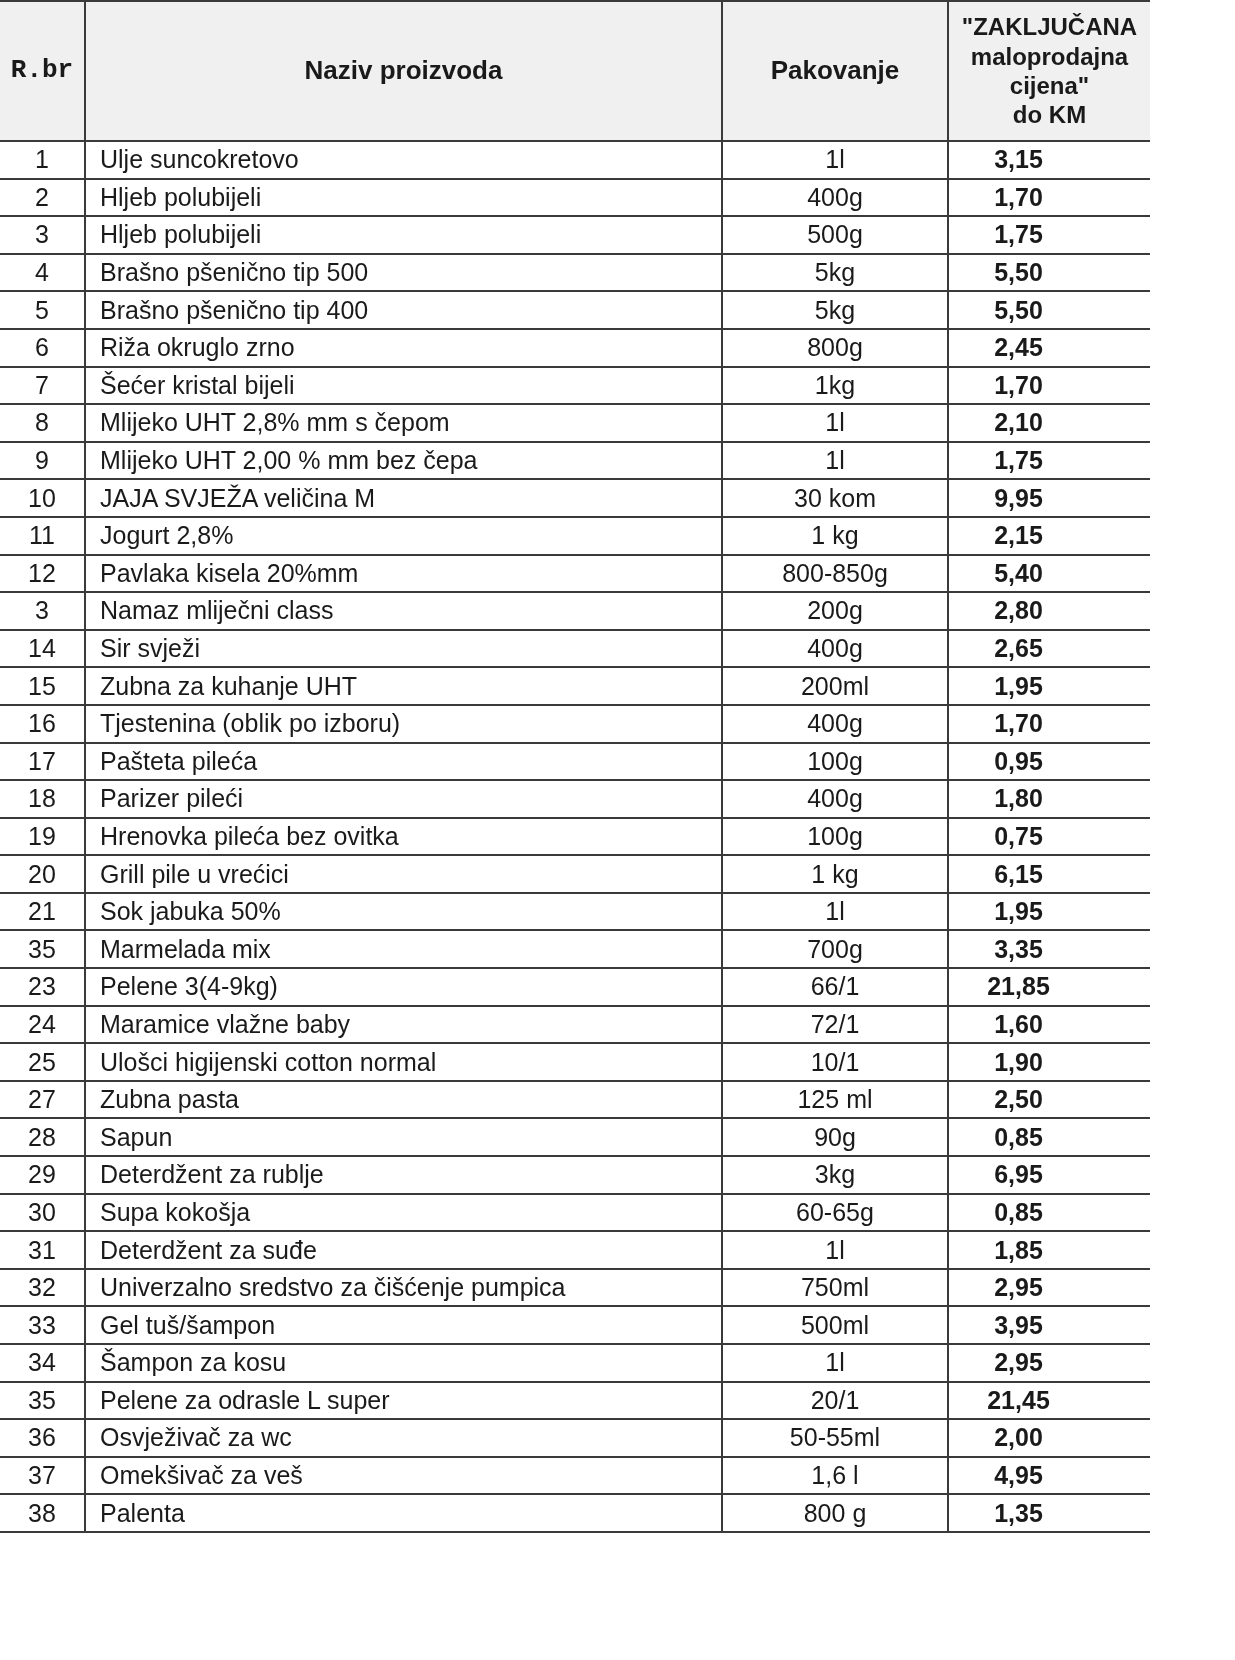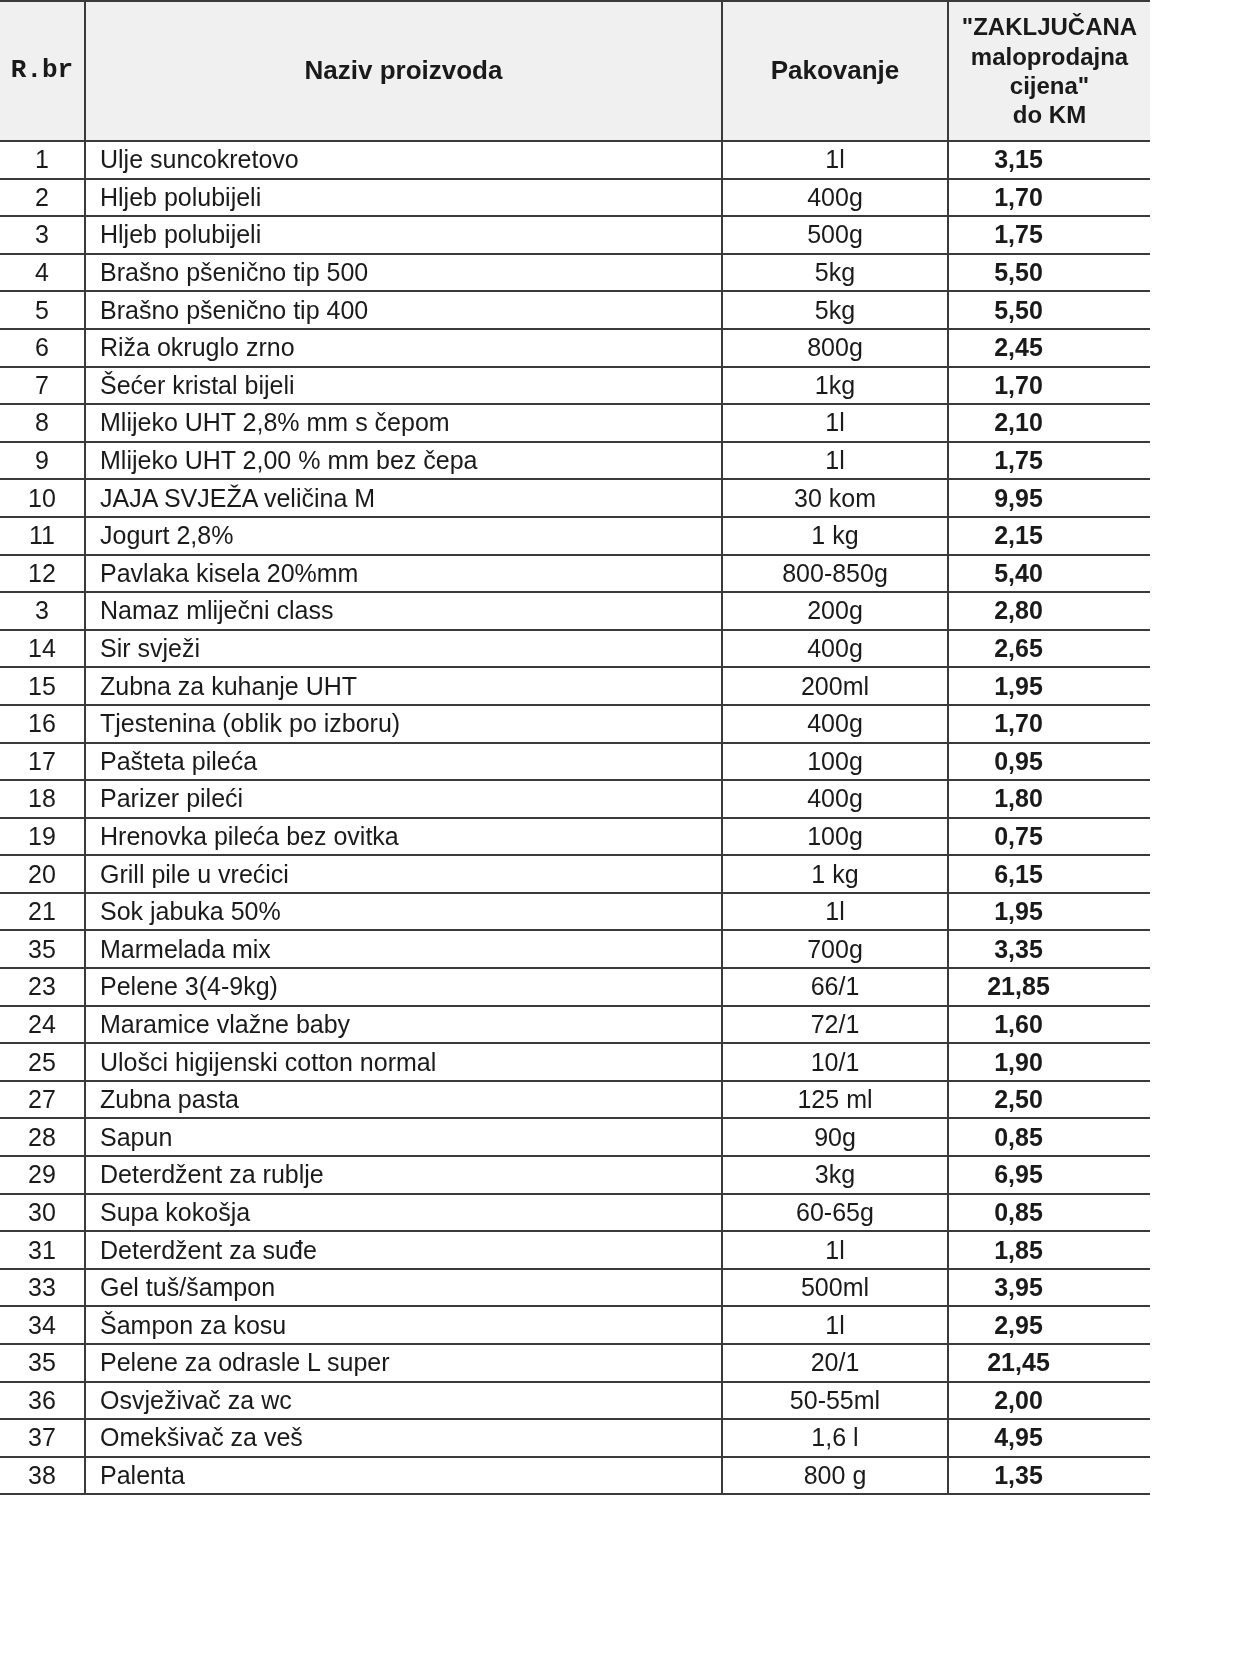--- a/index.html
+++ b/index.html
@@ -296,20 +296,26 @@
           <td class="cell-pack">60-65g</td>
           <td class="cell-price">0,85</td>
         </tr>
         <tr>
           <td class="cell-rbr">31</td>
           <td class="cell-name">Deterdžent  za suđe</td>
           <td class="cell-pack">1l</td>
           <td class="cell-price">1,85</td>
         </tr>
         <tr>
+          <td class="cell-rbr">32</td>
+          <td class="cell-name">Univerzalno sredstvo  za čišćenje pumpica</td>
+          <td class="cell-pack">750ml</td>
+          <td class="cell-price">2,95</td>
+        </tr>
+        <tr>
           <td class="cell-rbr">33</td>
           <td class="cell-name">Gel tuš/šampon</td>
           <td class="cell-pack">500ml</td>
           <td class="cell-price">3,95</td>
         </tr>
         <tr>
           <td class="cell-rbr">34</td>
           <td class="cell-name">Šampon za kosu</td>
           <td class="cell-pack">1l</td>
           <td class="cell-price">2,95</td>

